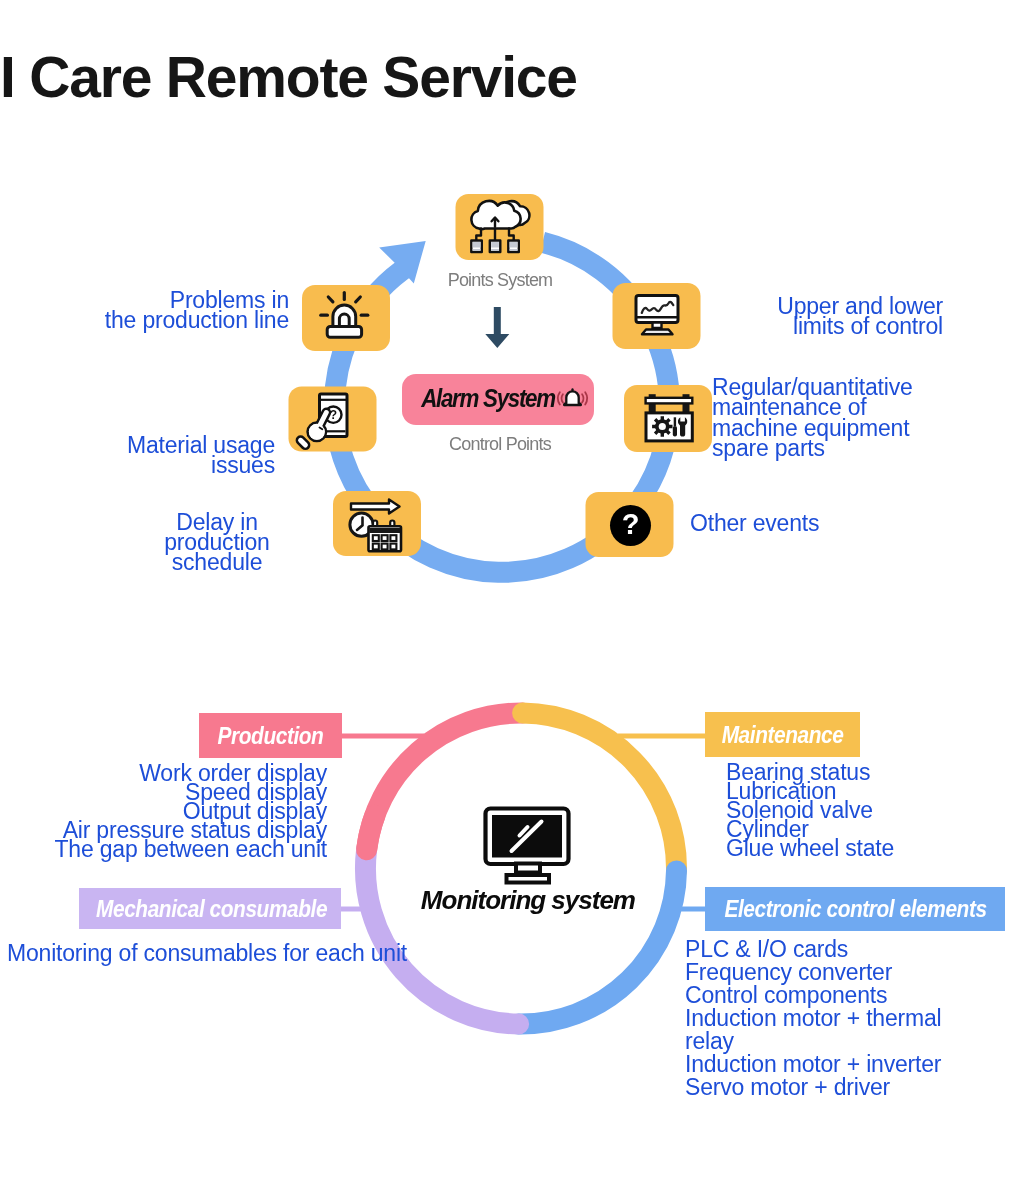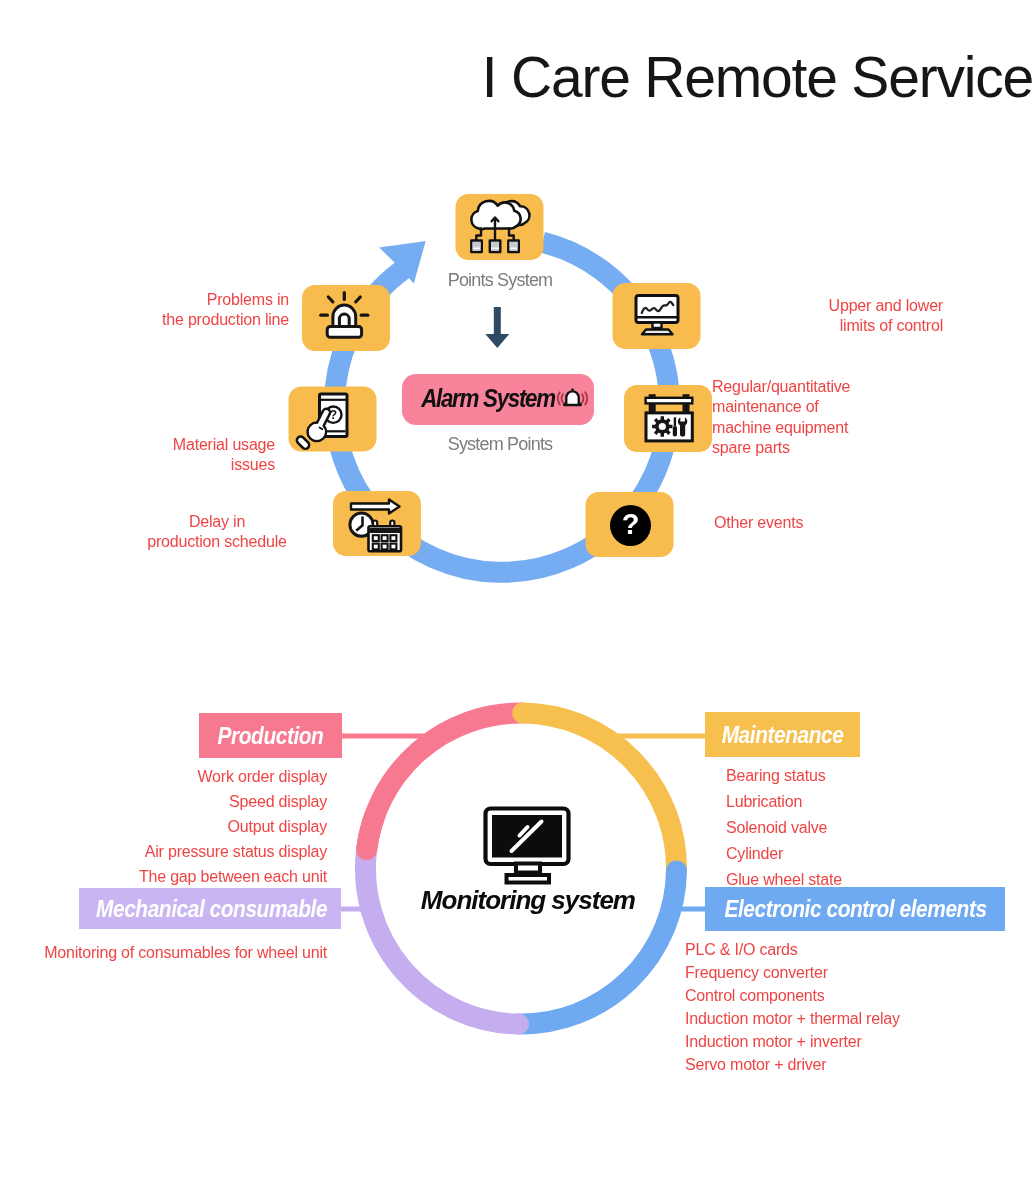--- a/index.html
+++ b/index.html
@@ -1,22 +1,22 @@
 <!DOCTYPE html>
 <html><head>
 <meta charset="utf-8">
 <style>
   html,body{margin:0;padding:0;}
   body{width:1033px;height:1200px;position:relative;background:#ffffff;
        font-family:"Liberation Sans", sans-serif;overflow:hidden;}
   .abs{position:absolute;}
-  .g{color:#ef4444;font-size:16px;line-height:20.3px;letter-spacing:-0.2px;}
+  .g{color:#1d4ed8;font-size:23px;line-height:20.3px;letter-spacing:-0.2px;}
   .lbl{color:#ffffff;font-weight:bold;font-style:italic;font-size:24px;white-space:nowrap;letter-spacing:-0.5px;transform:scaleX(0.87);}
-  h1{position:absolute;left:0;top:44px;width:1033px;text-align:right;margin:0;
-     font-size:57px;font-weight:normal;color:#161616;letter-spacing:-1.2px;}
+  h1{position:absolute;left:0;top:44px;width:1033px;text-align:left;margin:0;
+     font-size:57px;font-weight:bold;color:#161616;letter-spacing:-1.2px;}
 </style>
 </head>
 <body>
 <h1>I Care Remote Service</h1>
 
 <svg class="abs" style="left:0;top:0" width="1033" height="1200" viewBox="0 0 1033 1200">
 
   <path d="M 542.5 242.3 A 167.5 167.5 0 1 1 355.5 323.6" fill="none" stroke="#76acf1" stroke-width="21"></path>
 
   <path d="M 355.5 323.6 A 167.5 167.5 0 0 1 409.6 265.1" fill="none" stroke="#76acf1" stroke-width="21"></path>
@@ -180,28 +180,28 @@
     </g>
   </g>
 </svg>
 
 <div class="abs" style="left:400px;top:270px;width:200px;text-align:center;color:#7d7d7d;font-size:18px;letter-spacing:-0.8px;">Points System</div>
 <div class="abs g" style="left:89px;top:289.5px;width:200px;text-align:right;">Problems in<br>the production line</div>
 <div class="abs g" style="left:75px;top:395.5px;width:200px;text-align:right;margin-top:39px;">Material usage<br>issues</div>
 <div class="abs g" style="left:117px;top:511.5px;width:200px;text-align:center;">Delay in<br>production schedule</div>
 <div class="abs g" style="left:713px;top:295.5px;width:230px;text-align:right;">Upper and lower<br>limits of control</div>
 <div class="abs g" style="left:712px;top:377px;width:230px;">Regular/quantitative<br>maintenance of<br>machine equipment<br>spare parts</div>
-<div class="abs g" style="left:690px;top:513px;width:200px;margin-left:24px;">Other events</div>
-<div class="abs" style="left:400px;top:434px;width:200px;text-align:center;color:#7d7d7d;font-size:18px;letter-spacing:-0.8px;">System Points</div>
+<div class="abs g" style="left:690px;top:513px;width:200px;">Other events</div>
+<div class="abs" style="left:400px;top:434px;width:200px;text-align:center;color:#7d7d7d;font-size:18px;letter-spacing:-0.8px;">Control Points</div>
 
 <div class="abs" style="left:408px;top:374px;width:160px;height:51px;line-height:49px;text-align:center;font-weight:bold;font-style:italic;font-size:26px;color:#111;letter-spacing:-1.5px;transform:scaleX(0.86);">Alarm System</div>
 
 <div class="abs lbl" style="left:199px;top:713px;width:143px;height:45px;line-height:45px;text-align:center;">Production</div>
 <div class="abs lbl" style="left:705px;top:712px;width:155px;height:45px;line-height:45px;text-align:center;">Maintenance</div>
 <div class="abs lbl" style="left:79px;top:888px;width:262px;height:41px;line-height:41px;text-align:center;">Mechanical consumable</div>
 <div class="abs lbl" style="left:705px;top:887px;width:300px;height:44px;line-height:44px;text-align:center;">Electronic control elements</div>
 
 <div class="abs" style="left:415px;top:885px;width:220px;text-align:right;font-weight:bold;font-style:italic;font-size:26px;color:#0b0b0b;white-space:nowrap;letter-spacing:-1px;">Monitoring system</div>
 
-<div class="abs g" style="left:27px;top:764px;width:300px;text-align:right;line-height:25px;">Work order display<br>Speed display<br>Output display<br>Air pressure status display<br>The gap between each unit</div>
-<div class="abs g" style="left:726px;top:762.5px;width:300px;line-height:26px;">Bearing status<br>Lubrication<br>Solenoid valve<br>Cylinder<br>Glue wheel state</div>
-<div class="abs g" style="left:7px;top:943px;width:320px;text-align:right;white-space:nowrap;">Monitoring of consumables for wheel unit</div>
+<div class="abs g" style="left:27px;top:764px;width:300px;text-align:right;line-height:19px;">Work order display<br>Speed display<br>Output display<br>Air pressure status display<br>The gap between each unit</div>
+<div class="abs g" style="left:726px;top:762.5px;width:300px;line-height:19px;">Bearing status<br>Lubrication<br>Solenoid valve<br>Cylinder<br>Glue wheel state</div>
+<div class="abs g" style="left:7px;top:943px;width:320px;text-align:right;white-space:nowrap;">Monitoring of consumables for each unit</div>
 <div class="abs g" style="left:685px;top:937.5px;width:306px;line-height:23px;">PLC &amp; I/O cards<br>Frequency converter<br>Control components<br>Induction motor + thermal relay<br>Induction motor + inverter<br>Servo motor + driver</div>
 
 </body></html>

